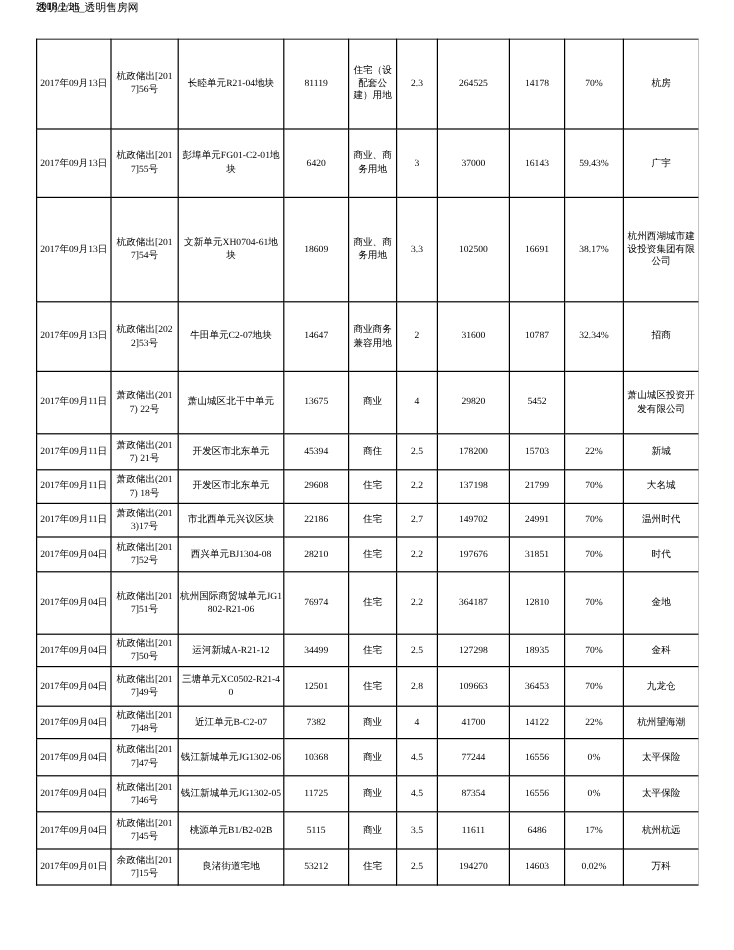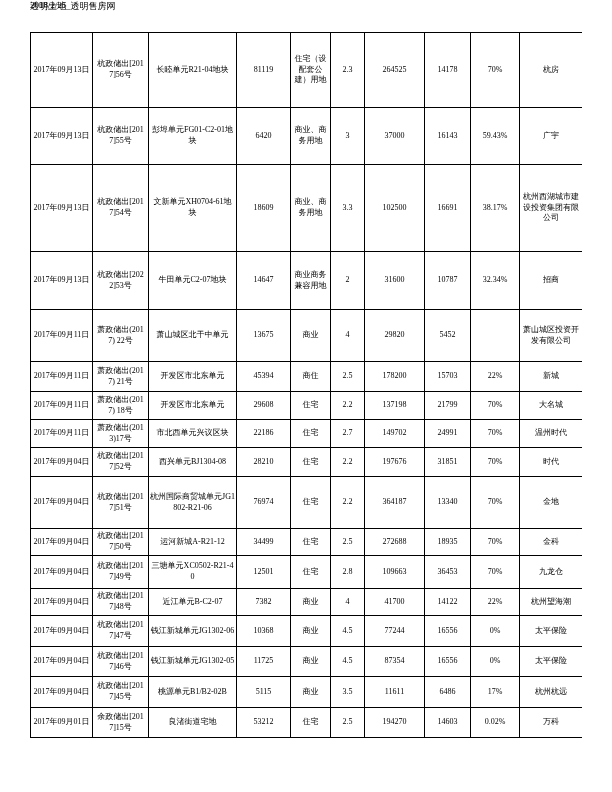--- a/index.html
+++ b/index.html
@@ -210,33 +210,33 @@
   </tr>
 
   <tr>
     <td>2017年09月04日</td>
     <td>杭政储出[2017]51号</td>
     <td>杭州国际商贸城单元JG1802-R21-06</td>
     <td>76974</td>
     <td>住宅</td>
     <td>2.2</td>
     <td>364187</td>
-    <td>13340</td>
+    <td>12810</td>
     <td>70%</td>
     <td>金地</td>
   </tr>
 
   <tr>
     <td>2017年09月04日</td>
     <td>杭政储出[2017]50号</td>
     <td>运河新城A-R21-12</td>
     <td>34499</td>
     <td>住宅</td>
     <td>2.5</td>
-    <td>272688</td>
+    <td>127298</td>
     <td>18935</td>
     <td>70%</td>
     <td>金科</td>
   </tr>
 
   <tr>
     <td>2017年09月04日</td>
     <td>杭政储出[2017]49号</td>
     <td>三塘单元XC0502-R21-40</td>
     <td>12501</td>

